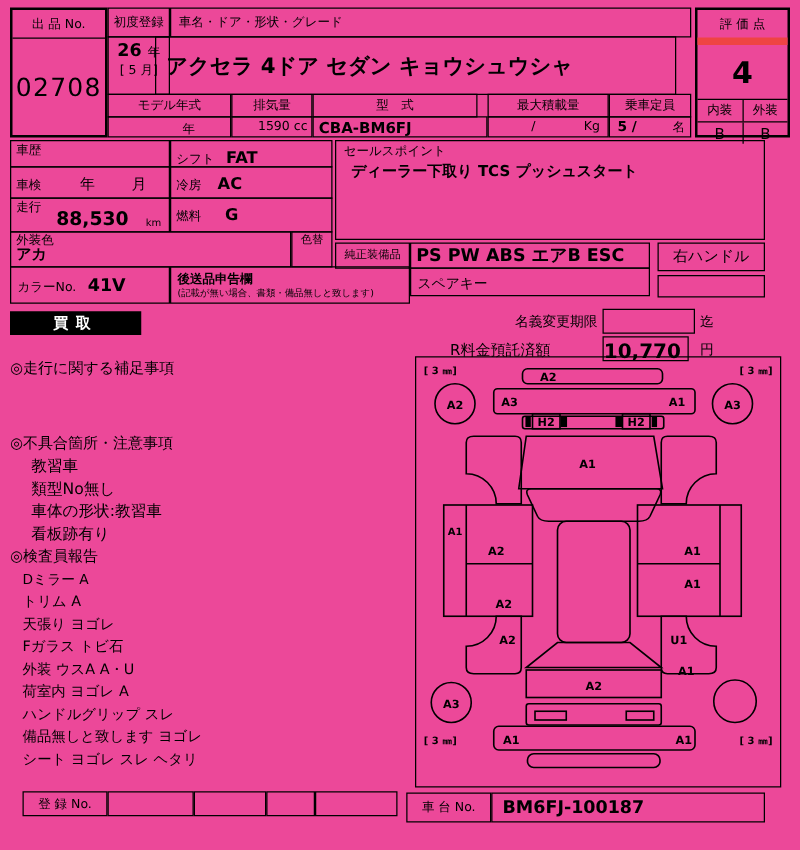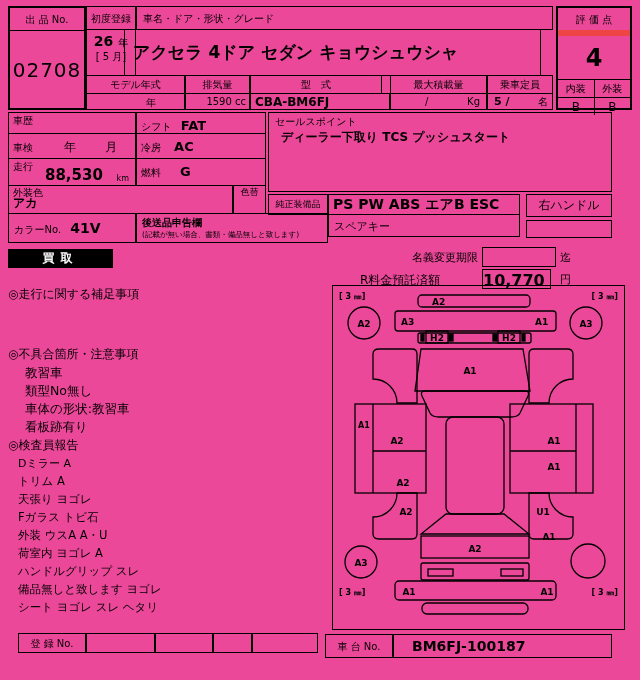--- a/index.html
+++ b/index.html
@@ -225,16 +225,16 @@
   <div class="abs" style="left:18px;top:633px;width:300px;height:20px;display:flex">
     <div class="ctr lab bd" style="width:68px;height:20px;box-sizing:border-box">登 録 No.</div>
     <div class="bd" style="width:69px;height:20px;box-sizing:border-box"></div>
     <div class="bd" style="width:58px;height:20px;box-sizing:border-box"></div>
     <div class="bd" style="width:39px;height:20px;box-sizing:border-box"></div>
     <div class="bd" style="width:66px;height:20px;box-sizing:border-box"></div>
   </div>
 
   <div class="abs" style="left:325px;top:634px;width:287px;height:24px;display:flex">
     <div class="ctr lab bd" style="width:68px;height:24px;box-sizing:border-box">車 台 No.</div>
-    <div class="bd" style="width:219px;height:24px;box-sizing:border-box;font-size:14px;font-weight:bold;display:flex;align-items:center;padding-left:18px">BM6FJ-100187</div>
+    <div class="bd" style="width:219px;height:24px;box-sizing:border-box;font-size:14px;font-weight:bold;display:flex;align-items:center;padding-left:8px">BM6FJ-100187</div>
   </div>
 
 </div>
 
 </body></html>

